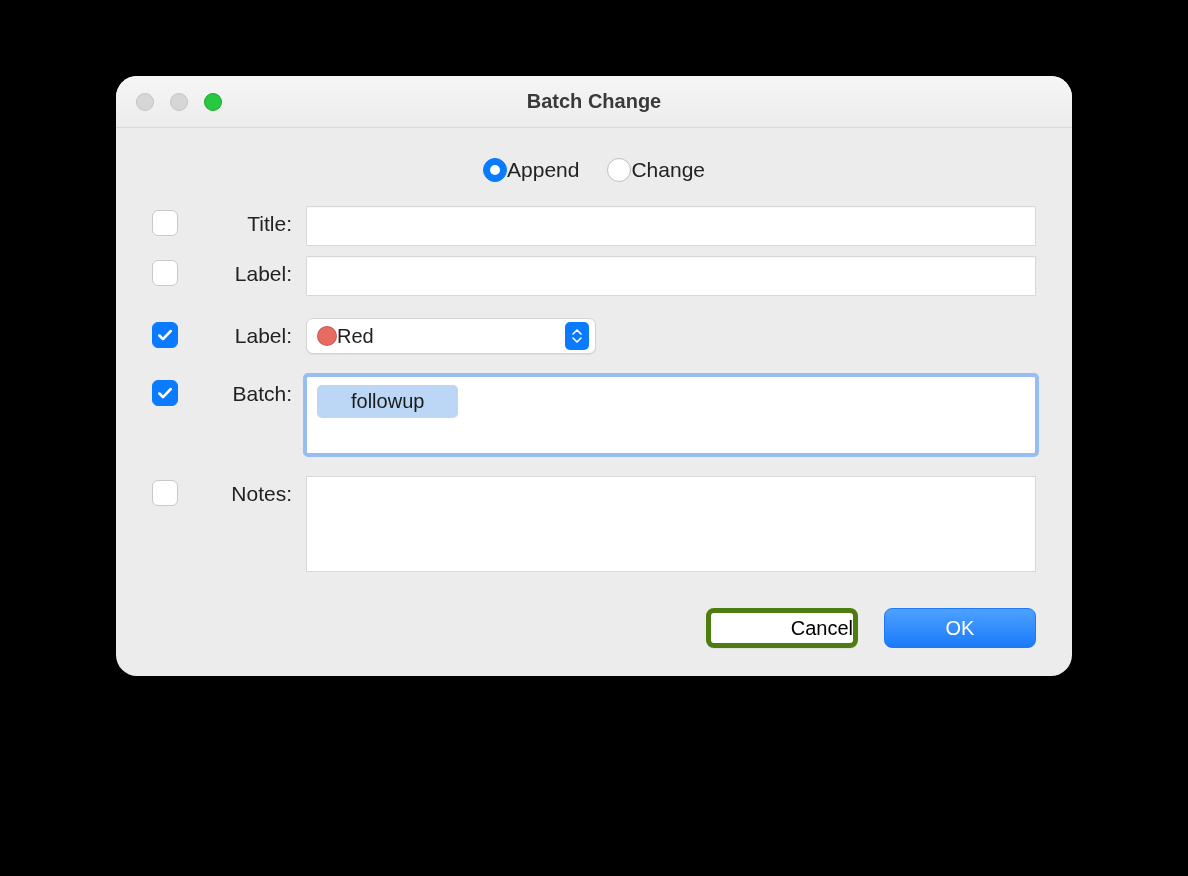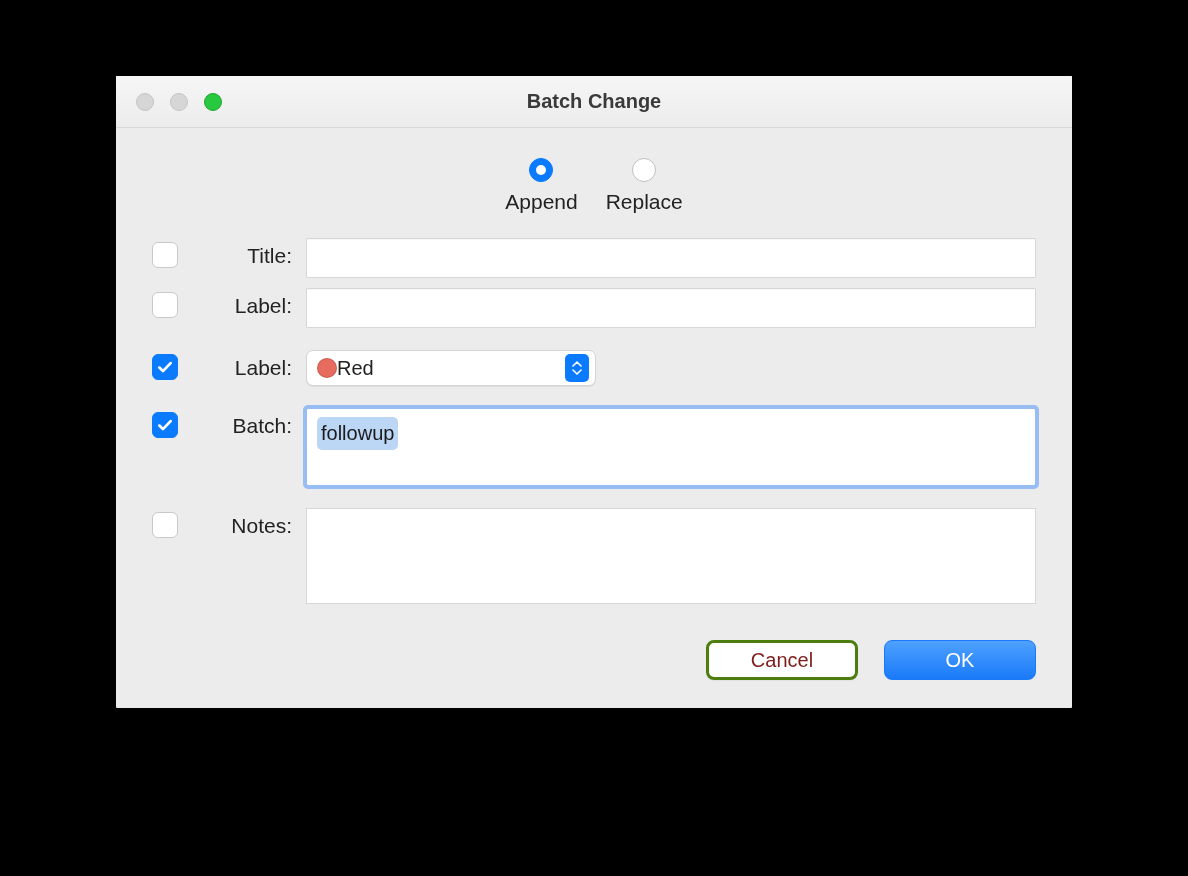--- a/index.html
+++ b/index.html
@@ -9,21 +9,21 @@
       height: 876px;
       font-family: -apple-system, BlinkMacSystemFont, "Helvetica Neue", sans-serif;
       display: flex;
       align-items: flex-start;
       padding-top: 76px;
       padding-left: 116px;
     }
     .window {
       width: 956px;
       background: #ececec;
-      border-radius: 1px;
+      border-radius: 21px;
       box-shadow: 0 20px 60px rgba(0,0,0,0.5);
       overflow: hidden;
     }
     .titlebar {
       height: 52px;
       background: linear-gradient(#f6f6f6, #ececec);
       border-bottom: 1px solid #d9d9d9;
       display: flex;
       align-items: center;
       position: relative;
@@ -54,24 +54,22 @@
     }
     .mode-row {
       display: flex;
       justify-content: center;
       gap: 28px;
       margin-bottom: 24px;
     }
     .radio-opt {
       display: flex;
       align-items: center;
-      gap: 8px;
       font-size: 21px;
       color: #222;
-      flex-direction: column;
     }
     .radio-circle {
       width: 24px;
       height: 24px;
       border-radius: 50%;
       background: #fff;
       border: 1px solid #bfbfbf;
       display: flex;
       align-items: center;
       justify-content: center;
@@ -177,21 +175,21 @@
       outline: 4px solid #97bdf2;
       outline-offset: -1px;
       padding: 8px 10px;
       display: flex;
       align-items: flex-start;
       gap: 6px;
     }
     .tag-pill {
       background: #bcd6f6;
       border-radius: 5px;
-      padding: 5px 4px;
+      padding: 5px 34px;
       font-size: 20px;
       color: #1a1a1a;
       text-align: right;
     }
     .notes-box {
       width: 100%;
       height: 96px;
       background: #fff;
       border: 1px solid #d7d7d7;
     }
@@ -206,23 +204,24 @@
       height: 40px;
       border-radius: 8px;
       font-size: 20px;
       display: flex;
       align-items: center;
       justify-content: center;
       cursor: default;
     }
     .btn-default {
       background: #fff;
-      border: 3px solid #4d7c0f;
-      color: #7f1d1d;
+      border: 5px solid #4d7c0f;
+      color: #000000;
       box-shadow: 0 1px 1px rgba(0,0,0,0.05);
+      justify-content: flex-end;
     }
     .btn-primary {
       background: linear-gradient(#4ea1ff, #1a7af9);
       color: #fff;
       border: 1px solid #1a7af9;
     }
   </style>
 </head>
 <body>
 
@@ -240,21 +239,21 @@
 
     <div class="mode-row">
       <div class="radio-opt">
         <span class="radio-circle checked">
             <span class="radio-inner"></span>
           </span>
         <span>Append</span>
       </div>
       <div class="radio-opt">
         <span class="radio-circle"></span>
-        <span>Replace</span>
+        <span>Change</span>
       </div>
     </div>
 
     <div class="form-row compact">
       <div class="cb-col">
           <div class="checkbox"></div>
         </div>
       <div class="label-col">Title:</div>
       <div class="field-col">
           <div class="text-input"></div>

